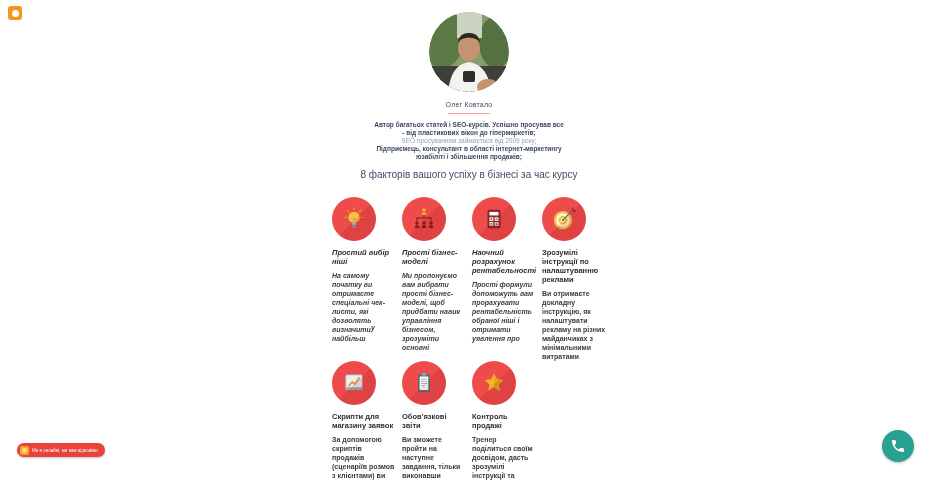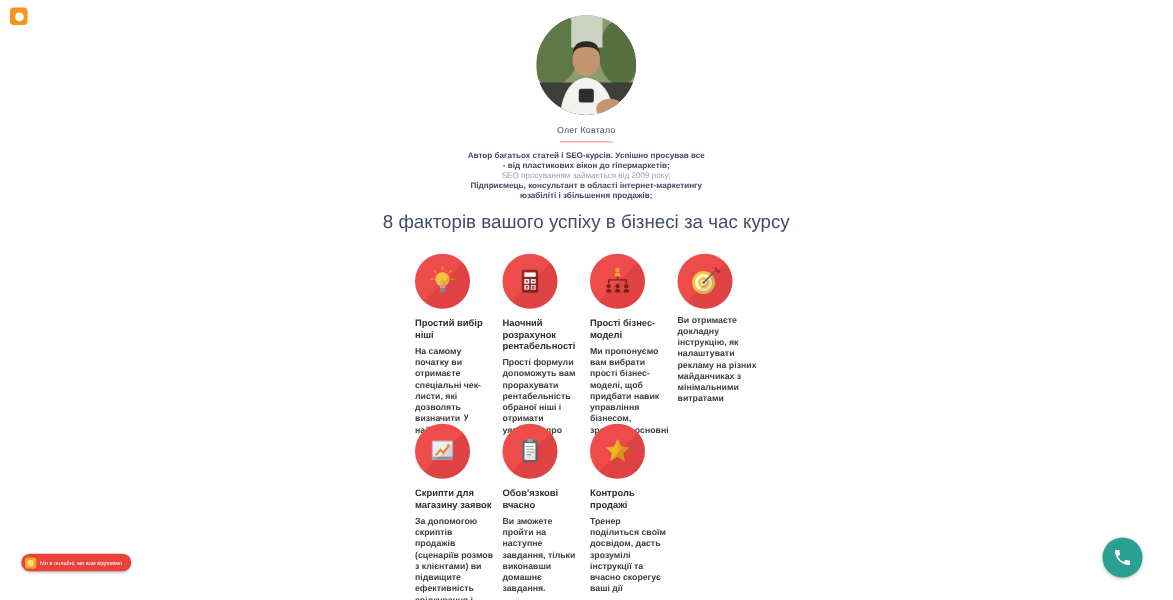--- a/index.html
+++ b/index.html
@@ -17,27 +17,27 @@
   .profile{text-align:center;padding-top:12px;}
   .avatar{width:80px;height:80px;margin:0 auto;border-radius:50%;overflow:hidden;}
   .avatar svg{display:block;width:80px;height:80px;}
   .name{margin-top:9px;font-size:7px;line-height:8px;color:#3d4a63;font-weight:500;letter-spacing:.2px;}
   .divider{width:42px;height:1px;background:#f0a29a;margin:4px auto 0;}
   .bio-wrap{margin-top:7px;}
   .bio{margin:0 auto;width:192px;font-size:6.5px;line-height:8px;text-align:center;}
   .bio.bold{color:#3d4a63;font-weight:700;}
   .bio.light{color:#9aa1ac;font-weight:400;}
 
-  h1{margin:8px 0 0;text-align:center;font-size:15px;font-weight:400;color:#3f4d66;}
+  h1{margin:8px 0 0;text-align:center;font-size:10px;font-weight:400;color:#3f4d66;}
 
   
   .grid{position:relative;width:274px;margin:17px auto 0;display:grid;
     grid-template-columns:repeat(4,64px);column-gap:6px;}
   .cell{position:relative;}
-  .cell.r1{height:136px;}
+  .cell.r1{height:136px;font-style:italic;}
   .icon-circle{position:relative;width:44px;height:44px;border-radius:50%;
     background:#ee4b4b;overflow:hidden;z-index:2;}
   .icon-circle::after{content:"";position:absolute;inset:0;border-radius:50%;
     background:linear-gradient(135deg, transparent 52%, rgba(110,0,0,.12) 52%);}
   .icon-circle svg{position:absolute;left:50%;top:50%;width:26px;height:26px;transform:translate(-50%,-50%);}
   .f-title{margin-top:7px;font-size:7.5px;line-height:9px;font-weight:700;color:#2e2e2e;}
   .f-text{margin-top:5px;font-size:7px;line-height:9px;font-weight:700;color:#3c3c3c;}
   .f-frag{position:absolute;left:39px;top:127px;font-size:7px;font-weight:700;color:#3c3c3c;z-index:1;}
 
   
@@ -112,70 +112,71 @@
     <rect x="10" y="17.5" width="4" height="2.8" rx="1" fill="#8f959f"></rect>
   </svg>
 </div>
       <div class="f-title">Простий вибір ніші</div>
       <div class="f-text">На самому початку ви отримаєте спеціальні чек-листи, які дозволять визначити найбільш</div>
       <div class="f-frag">у</div>
     </div>
     <div class="cell r1">
       <div class="icon-circle">
   <svg viewBox="0 0 24 24">
-    <rect x="6" y="3.5" width="12" height="17" rx="1.2" fill="#8c2727"></rect>
-    <rect x="7.8" y="5.5" width="8.4" height="3.2" fill="#ffffff"></rect>
-    <g fill="#ffffff">
-      <rect x="7.8" y="10.4" width="3.6" height="3.4"></rect>
-      <rect x="12.6" y="10.4" width="3.6" height="3.4"></rect>
-      <rect x="7.8" y="14.8" width="3.6" height="3.4"></rect>
-      <rect x="12.6" y="14.8" width="3.6" height="3.4"></rect>
-    </g>
-    <g stroke="#c0392b" stroke-width="0.9" fill="none">
-      <path d="M9.6 11.2v1.8M8.7 12.1h1.8"></path>
-      <path d="M13.5 12.1h1.8"></path>
-      <path d="M8.8 15.7l1.6 1.6M10.4 15.7l-1.6 1.6"></path>
-      <path d="M13.5 15.9h1.8M13.5 17.1h1.8"></path>
-    </g>
-  </svg>
-</div>
-      <div class="f-title">Наочний розрахунок рентабельності</div>
-      <div class="f-text">Прості формули допоможуть вам прорахувати рентабельність обраної ніші і отримати уявлення про</div>
-    </div>
-    <div class="cell r1">
-      <div class="icon-circle">
-  <svg viewBox="0 0 24 24">
     <circle cx="12" cy="3.7" r="1.7" fill="#f2a13c"></circle>
     <path d="M9.8 8.3c0-1.7 1-2.7 2.2-2.7s2.2 1 2.2 2.7z" fill="#f2a13c"></path>
     <path d="M12 8.6v2.4M5.5 13.6v-2.6h13v2.6" stroke="#7f1f1f" stroke-width="1" fill="none"></path>
     <g fill="#7f1f1f">
       <circle cx="5.5" cy="15.6" r="1.6"></circle>
             <path d="M3.4 20.3c0-1.7 1-2.7 2.1-2.7s2.1 1 2.1 2.7z"></path>
       <circle cx="12" cy="15.6" r="1.6"></circle>
             <path d="M9.9 20.3c0-1.7 1-2.7 2.1-2.7s2.1 1 2.1 2.7z"></path>
       <circle cx="18.5" cy="15.6" r="1.6"></circle>
             <path d="M16.4 20.3c0-1.7 1-2.7 2.1-2.7s2.1 1 2.1 2.7z"></path>
     </g>
   </svg>
 </div>
       <div class="f-title">Прості бізнес-моделі</div>
       <div class="f-text">Ми пропонуємо вам вибрати прості бізнес-моделі, щоб придбати навик управління бізнесом, зрозуміти основні</div>
     </div>
+    <div class="cell r1">
+      <div class="icon-circle">
+  <svg viewBox="0 0 24 24">
+    <rect x="6" y="3.5" width="12" height="17" rx="1.2" fill="#8c2727"></rect>
+    <rect x="7.8" y="5.5" width="8.4" height="3.2" fill="#ffffff"></rect>
+    <g fill="#ffffff">
+      <rect x="7.8" y="10.4" width="3.6" height="3.4"></rect>
+      <rect x="12.6" y="10.4" width="3.6" height="3.4"></rect>
+      <rect x="7.8" y="14.8" width="3.6" height="3.4"></rect>
+      <rect x="12.6" y="14.8" width="3.6" height="3.4"></rect>
+    </g>
+    <g stroke="#c0392b" stroke-width="0.9" fill="none">
+      <path d="M9.6 11.2v1.8M8.7 12.1h1.8"></path>
+      <path d="M13.5 12.1h1.8"></path>
+      <path d="M8.8 15.7l1.6 1.6M10.4 15.7l-1.6 1.6"></path>
+      <path d="M13.5 15.9h1.8M13.5 17.1h1.8"></path>
+    </g>
+  </svg>
+</div>
+      <div class="f-title">Наочний розрахунок рентабельності</div>
+      <div class="f-text">Прості формули допоможуть вам прорахувати рентабельність обраної ніші і отримати уявлення про</div>
+    </div>
     <div class="cell">
       <div class="icon-circle">
   <svg viewBox="0 0 24 24">
     <circle cx="11" cy="13" r="8.5" fill="#f3c63d"></circle>
     <circle cx="11" cy="13" r="6.3" fill="#fdf6e3"></circle>
     <circle cx="11" cy="13" r="4.1" fill="#f3c63d"></circle>
     <circle cx="11" cy="13" r="2" fill="#fdf6e3"></circle>
     <circle cx="11" cy="13" r="0.9" fill="#5d4037"></circle>
     <line x1="21" y1="3" x2="11" y2="13" stroke="#616161" stroke-width="1.1"></line>
     <path d="M18.6 2.2l2.2-1 .4 2.2 2.2.4-1 2.2-2-.8z" fill="#c62828"></path>
   </svg>
 </div>
+      <div class="f-title">Зрозумілі інструкції по налаштуванню реклами</div>
       <div class="f-text">Ви отримаєте докладну інструкцію, як налаштувати рекламу на різних майданчиках з мінімальними витратами</div>
     </div>
     <div class="cell">
       <div class="icon-circle">
   <svg viewBox="0 0 24 24">
     <rect x="4.5" y="4.5" width="15" height="13.5" rx="1" fill="#eceff1" stroke="#b0bec5" stroke-width="0.8"></rect>
     <rect x="4.5" y="16" width="15" height="2" fill="#90a4ae"></rect>
     <path d="M7 15l3.5-4 2 2 4.3-5.3" stroke="#f08c2d" stroke-width="1.6" fill="none"></path>
     <path d="M17.6 6.6l-2.8.4 2 2z" fill="#f08c2d"></path>
   </svg>
@@ -187,21 +188,21 @@
       <div class="icon-circle">
   <svg viewBox="0 0 24 24">
     <rect x="6.5" y="4" width="11" height="16" rx="1.2" fill="#546e7a"></rect>
     <rect x="8" y="6" width="8" height="12.5" fill="#ffffff"></rect>
     <rect x="10" y="2.8" width="4" height="2.4" rx="0.6" fill="#90a4ae"></rect>
     <g stroke="#9e9e9e" stroke-width="0.8" fill="none">
       <path d="M9.2 8.5h5.6M9.2 10.5h5.6M9.2 12.5h5.6M9.2 14.5h3.6"></path>
     </g>
   </svg>
 </div>
-      <div class="f-title">Обов'язкові вчасно</div>
+      <div class="f-title">Обов'язкові звіти</div>
       <div class="f-text">Ви зможете пройти на наступне завдання, тільки виконавши домашнє завдання.</div>
     </div>
     <div class="cell">
       <div class="icon-circle">
   <svg viewBox="0 0 24 24">
     <path d="M12 3l2.6 5.6 6.1.6-4.6 4.1 1.35 6L12 16.1l-5.45 3.2 1.35-6L3.3 9.2l6.1-.6z" fill="#f2b824"></path>
     <path d="M12 3l2.6 5.6 6.1.6-4.6 4.1 1.35 6L12 16.1z" fill="#e3a81c"></path>
   </svg>
 </div>
       <div class="f-title">Контроль продажі</div>

